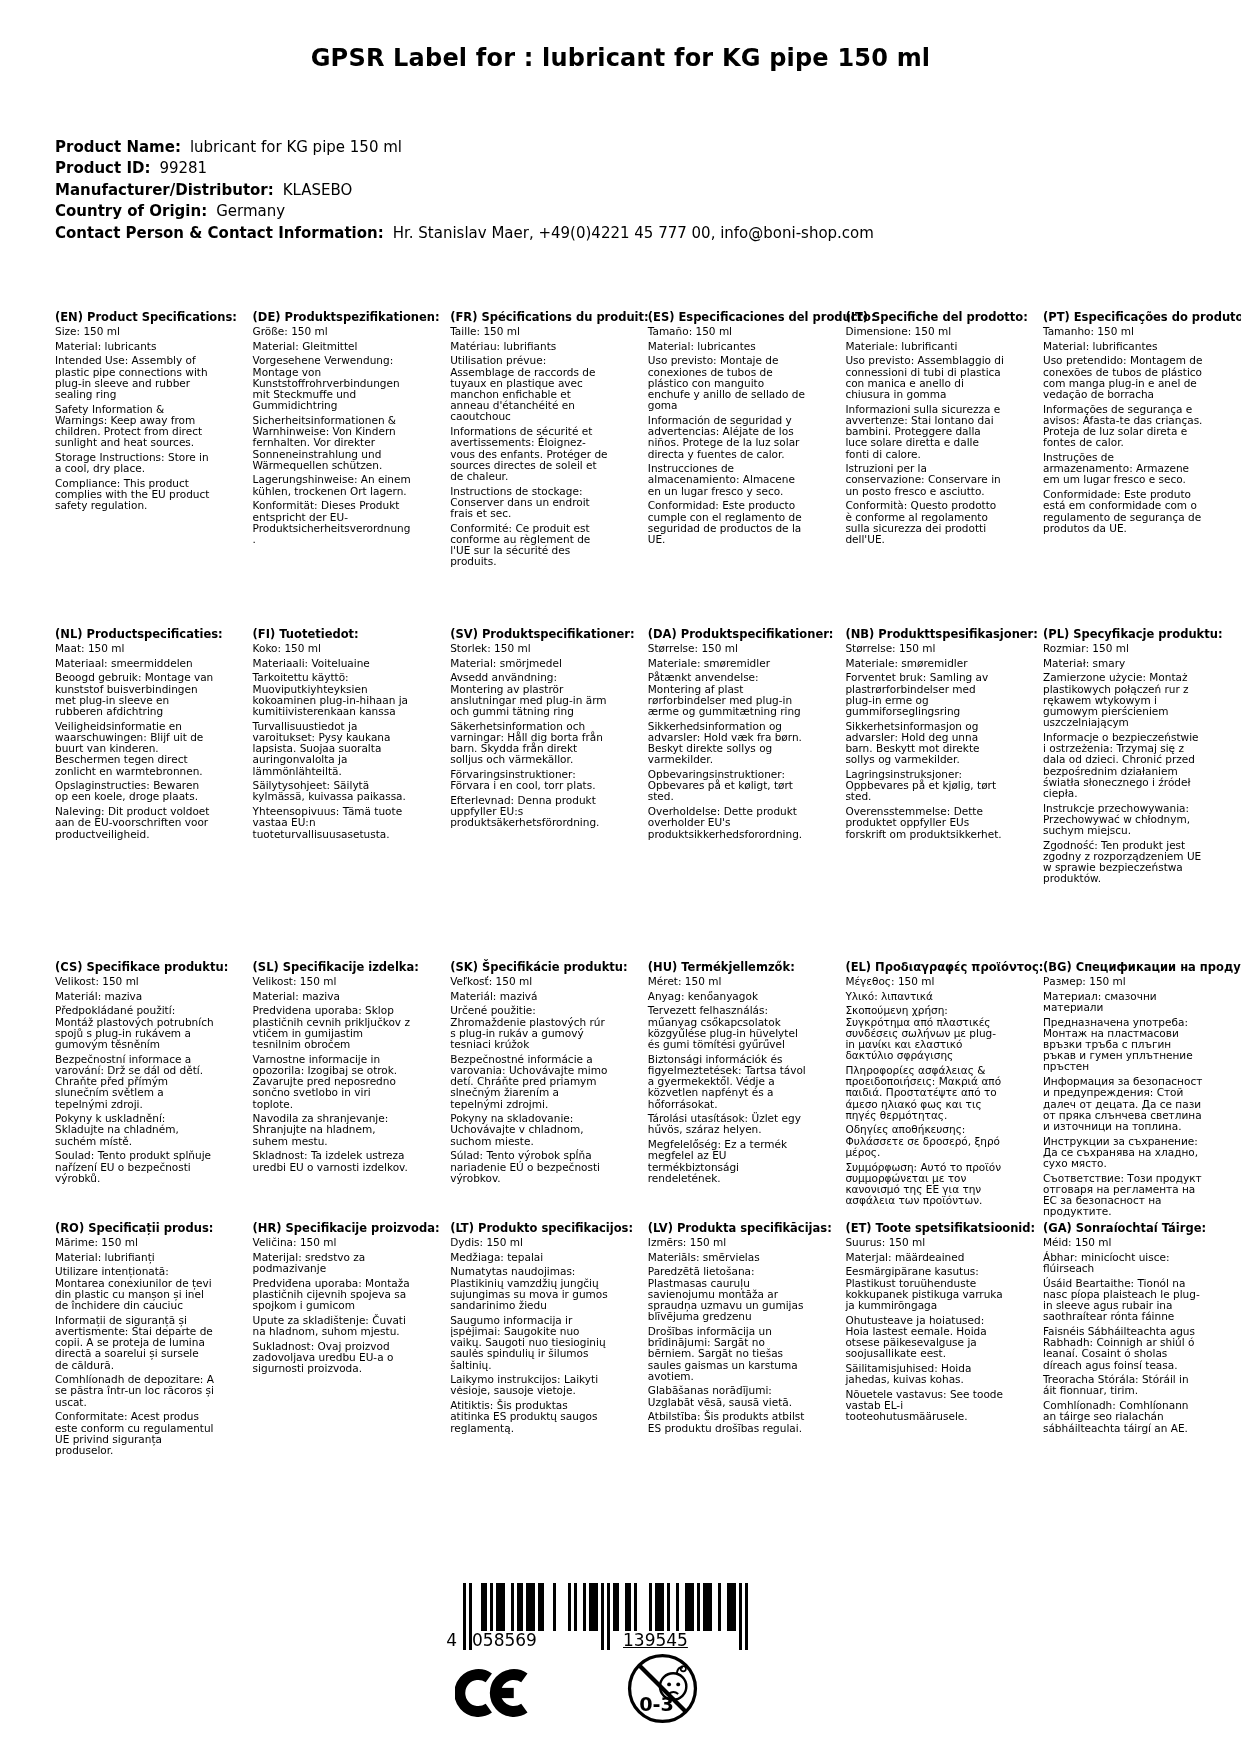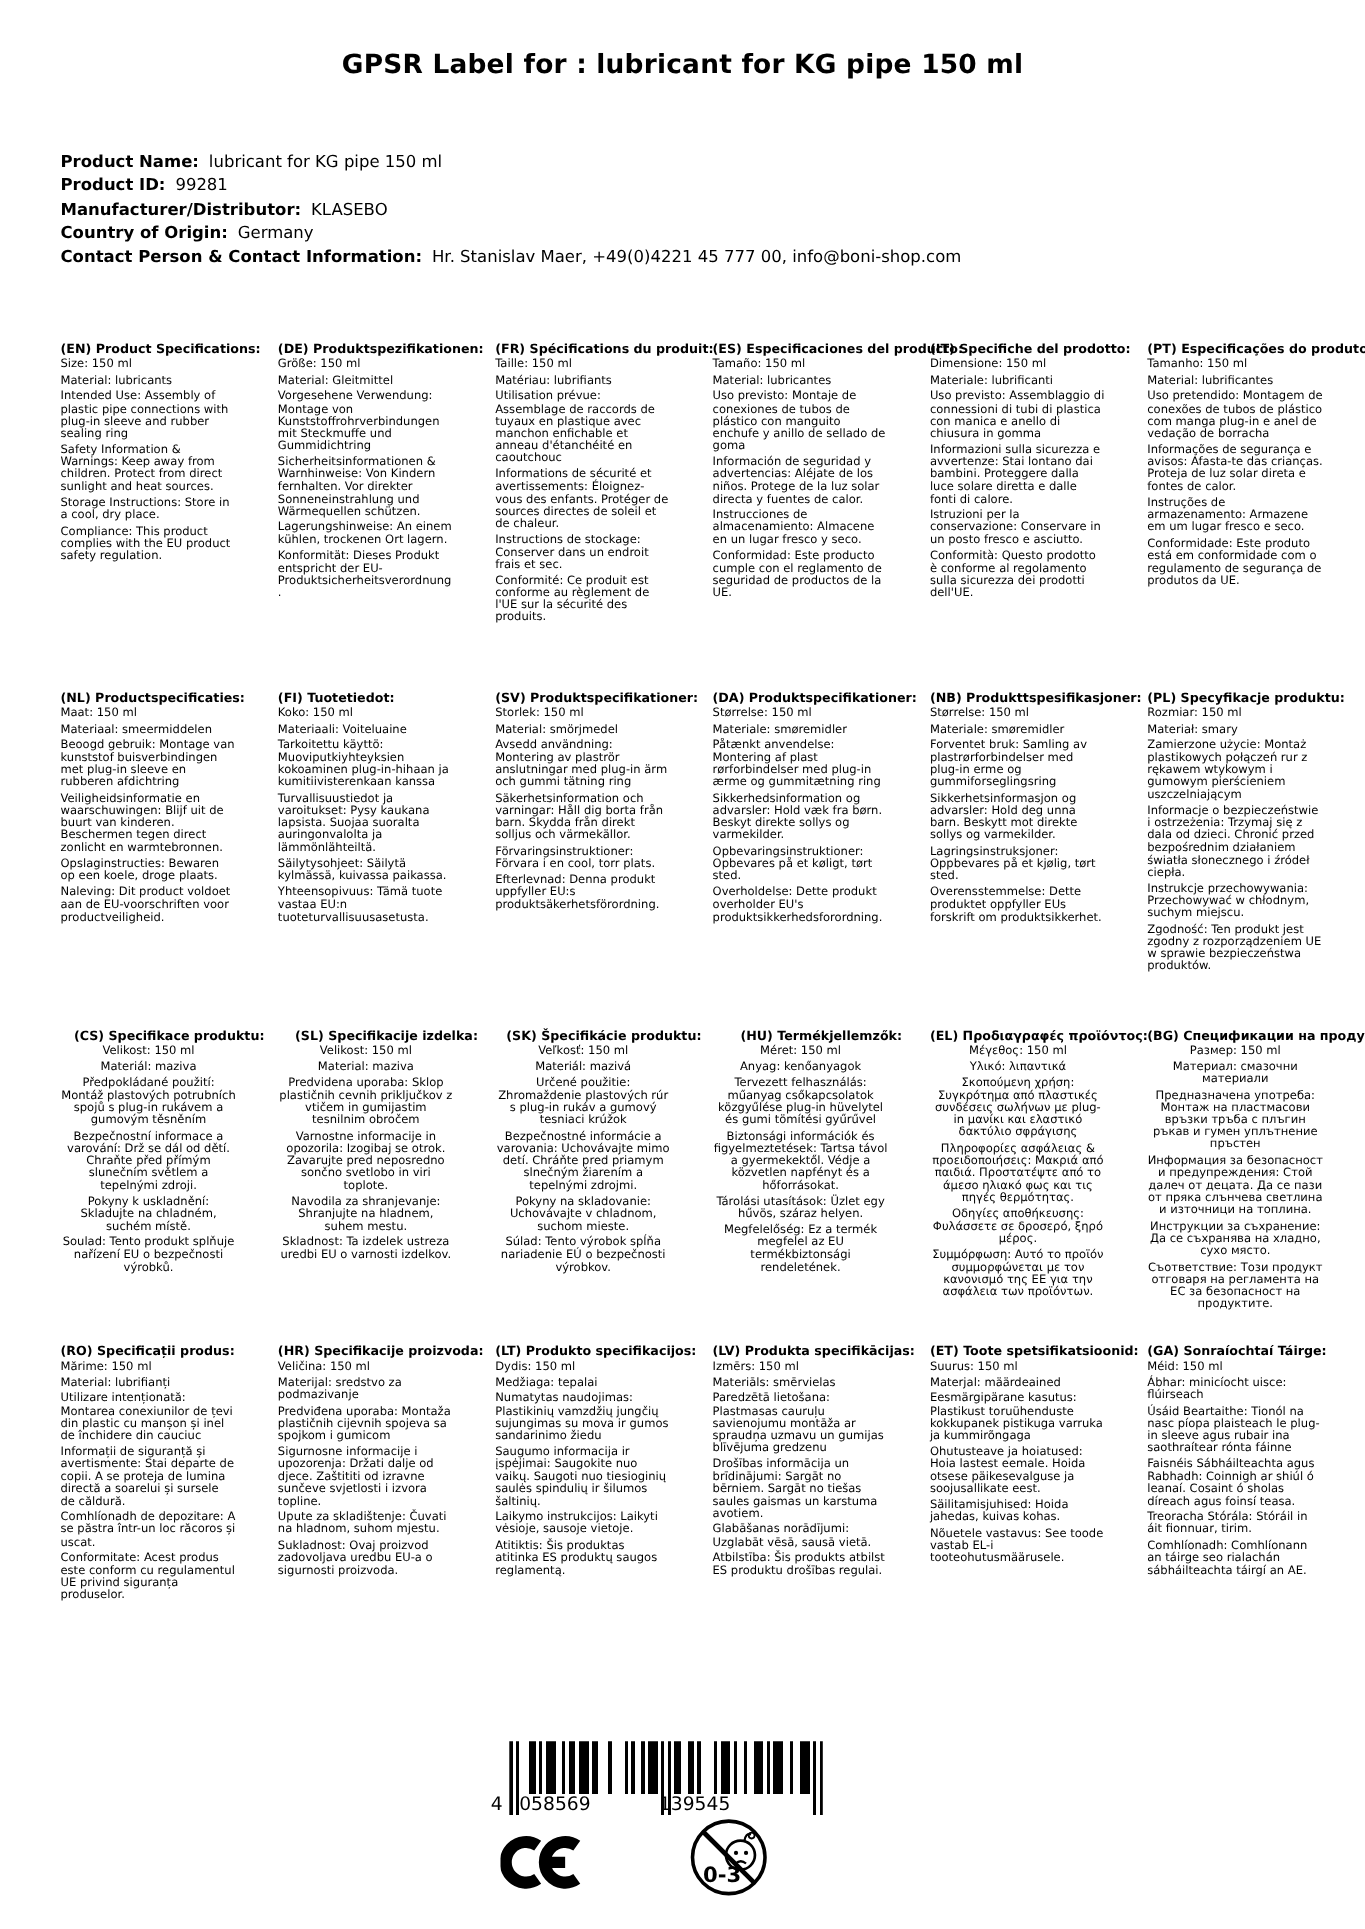--- a/index.html
+++ b/index.html
@@ -28,21 +28,21 @@
     margin:0 0 3.5px 0; overflow-wrap:break-word;
   }
   .barcode { position:absolute; left:463px; top:1583px; width:285px; height:67px; }
   .barcode svg { display:block; shape-rendering:crispEdges; }
   .bc-num {
     position:absolute; top:48px; height:19px; line-height:19px;
     font-size:17px; color:#000; text-align:left;
   }
   .bc-lead { left:-26px; width:20px; text-align:right; }
   .bc-left { left:9px;  width:128px; }
-  .bc-right{ left:136px; width:152px; }
+  .bc-right{ left:160px; width:152px;text-decoration:underline; }
   .ce-mark { position:absolute; left:455px; top:1667px; width:82px; height:52px; }
   .age-mark { position:absolute; left:626px; top:1652px; width:73px; height:73px; }
   .age-mark text { font-family:"DejaVu Sans", sans-serif; font-weight:700; }
 </style>
 </head>
 <body>
 
 <div class="page">
 
   <div class="title">GPSR Label for : lubricant for KG pipe 150 ml</div>
@@ -161,21 +161,21 @@
         <div class="spec-cell">
           <div class="spec-header">(PL) Specyfikacje produktu:</div>
           <p class="spec-p">Rozmiar: 150 ml</p>
           <p class="spec-p">Materiał: smary</p>
           <p class="spec-p">Zamierzone użycie: Montaż plastikowych połączeń rur z rękawem wtykowym i gumowym pierścieniem uszczelniającym</p>
           <p class="spec-p">Informacje o bezpieczeństwie i ostrzeżenia: Trzymaj się z dala od dzieci. Chronić przed bezpośrednim działaniem światła słonecznego i źródeł ciepła.</p>
           <p class="spec-p">Instrukcje przechowywania: Przechowywać w chłodnym, suchym miejscu.</p>
           <p class="spec-p">Zgodność: Ten produkt jest zgodny z rozporządzeniem UE w sprawie bezpieczeństwa produktów.</p>
         </div>
       </div>
-      <div class="spec-row" style="top: 624px; text-align: center;">
+      <div class="spec-row" style="top: 650px;">
         <div class="spec-cell">
           <div class="spec-header">(CS) Specifikace produktu:</div>
           <p class="spec-p">Velikost: 150 ml</p>
           <p class="spec-p">Materiál: maziva</p>
           <p class="spec-p">Předpokládané použití: Montáž plastových potrubních spojů s plug-in rukávem a gumovým těsněním</p>
           <p class="spec-p">Bezpečnostní informace a varování: Drž se dál od dětí. Chraňte před přímým slunečním světlem a tepelnými zdroji.</p>
           <p class="spec-p">Pokyny k uskladnění: Skladujte na chladném, suchém místě.</p>
           <p class="spec-p">Soulad: Tento produkt splňuje nařízení EU o bezpečnosti výrobků.</p>
         </div>
         <div class="spec-cell">
@@ -232,21 +232,20 @@
           <p class="spec-p">Utilizare intenționată: Montarea conexiunilor de țevi din plastic cu manșon și inel de închidere din cauciuc</p>
           <p class="spec-p">Informații de siguranță și avertismente: Stai departe de copii. A se proteja de lumina directă a soarelui și sursele de căldură.</p>
           <p class="spec-p">Comhlíonadh de depozitare: A se păstra într-un loc răcoros și uscat.</p>
           <p class="spec-p">Conformitate: Acest produs este conform cu regulamentul UE privind siguranța produselor.</p>
         </div>
         <div class="spec-cell">
           <div class="spec-header">(HR) Specifikacije proizvoda:</div>
           <p class="spec-p">Veličina: 150 ml</p>
           <p class="spec-p">Materijal: sredstvo za podmazivanje</p>
           <p class="spec-p">Predviđena uporaba: Montaža plastičnih cijevnih spojeva sa spojkom i gumicom</p>
-          <p class="spec-p">Sigurnosne informacije i upozorenja: Držati dalje od djece. Zaštititi od izravne sunčeve svjetlosti i izvora topline.</p>
           <p class="spec-p">Upute za skladištenje: Čuvati na hladnom, suhom mjestu.</p>
           <p class="spec-p">Sukladnost: Ovaj proizvod zadovoljava uredbu EU-a o sigurnosti proizvoda.</p>
         </div>
         <div class="spec-cell">
           <div class="spec-header">(LT) Produkto specifikacijos:</div>
           <p class="spec-p">Dydis: 150 ml</p>
           <p class="spec-p">Medžiaga: tepalai</p>
           <p class="spec-p">Numatytas naudojimas: Plastikinių vamzdžių jungčių sujungimas su mova ir gumos sandarinimo žiedu</p>
           <p class="spec-p">Saugumo informacija ir įspėjimai: Saugokite nuo vaikų. Saugoti nuo tiesioginių saulės spindulių ir šilumos šaltinių.</p>
           <p class="spec-p">Laikymo instrukcijos: Laikyti vėsioje, sausoje vietoje.</p>

